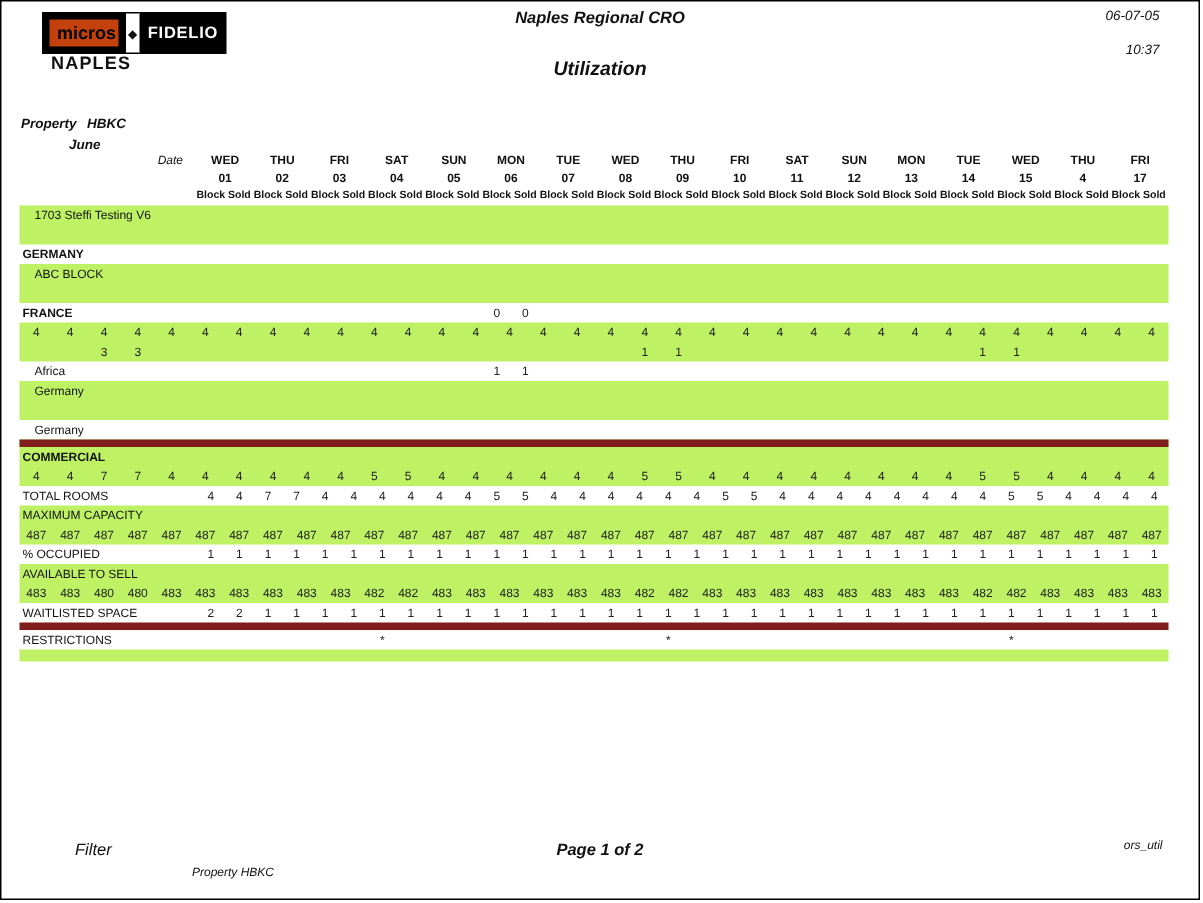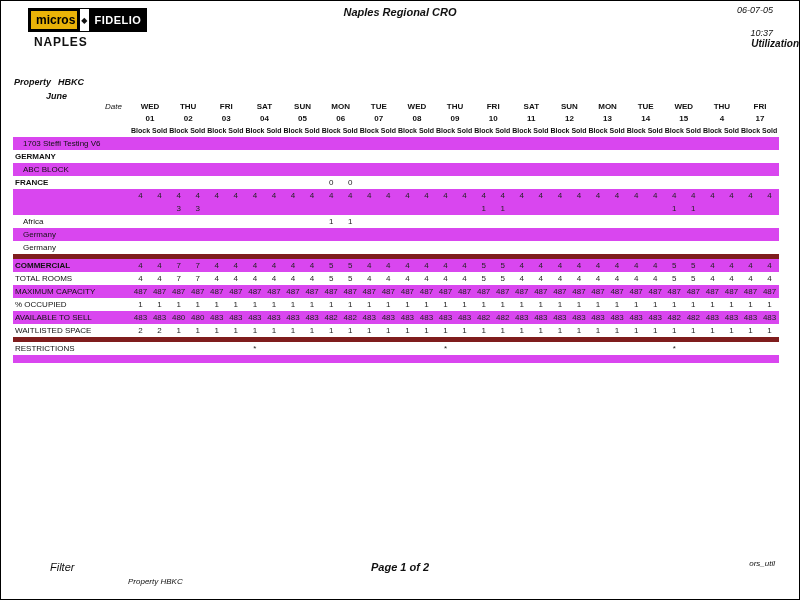--- a/index.html
+++ b/index.html
@@ -1,44 +1,44 @@
 <!DOCTYPE html>
 <html><head>
 <meta charset="utf-8">
 <style>
   * { box-sizing: border-box; }
   body { margin: 0; background: #fff; font-family: "Liberation Sans", sans-serif; color: #111; }
   .page { position: relative; width: 800px; height: 600px; background: #fff; border: 1px solid #000; overflow: hidden; }
 
   
   .logo { position: absolute; left: 27px; top: 7px; display: flex; align-items: stretch; }
-  .logo-micros { background: #eab308; border: 3px solid #000000; color: #000; font-weight: bold; font-size: 12px; padding: 2px 2px 2px 5px; display: flex; align-items: center; }
+  .logo-micros { background: #c2410c; border: 5px solid #000000; color: #000; font-weight: bold; font-size: 12px; padding: 2px 2px 2px 5px; display: flex; align-items: center; }
   .logo-diamond { font-size: 8px; display: flex; align-items: center; padding: 0 1px; background: #fff; border-top: 1px solid #000; border-bottom: 1px solid #000; }
   .logo-fidelio { background: #000; color: #fff; font-weight: bold; font-size: 11px; padding: 4px 6px; display: flex; align-items: center; letter-spacing: 0.5px; }
   .naples { position: absolute; left: 33px; top: 34px; font-size: 12px; font-weight: bold; letter-spacing: 0.8px; }
   .title { position: absolute; left: 0; right: 0; top: 5px; text-align: center; font-size: 11px; font-weight: bold; font-style: italic; }
-  .subtitle { position: absolute; left: 0; right: 0; top: 37px; text-align: right; font-size: 10px; font-weight: bold; font-style: italic; }
+  .subtitle { position: absolute; left: 0; right: 0; top: 37px; text-align: center; font-size: 13px; font-weight: bold; font-style: italic; }
   .rdate { position: absolute; right: 26px; top: 4px; font-size: 9px; font-style: italic; }
   .rtime { position: absolute; right: 26px; top: 27px; font-size: 9px; font-style: italic; }
   .property { position: absolute; left: 13px; top: 76px; font-size: 9px; font-weight: bold; font-style: italic; }
   .property span { margin-right: 7px; }
   .month { position: absolute; left: 45px; top: 90px; font-size: 9px; font-weight: bold; font-style: italic; }
 
   
   .report-table { position: absolute; left: 12px; top: 100px; width: 766px; }
   .t-head { display: flex; }
   .h-label { width: 118px; text-align: right; padding-right: 9px; font-size: 8px; font-weight: normal; font-style: italic; line-height: 12px; }
   .h-groups { flex: 1; display: flex; }
   .hgroup { flex: 1; text-align: center; }
   .hday, .hnum { font-weight: bold; font-size: 8px; height: 12px; line-height: 12px; }
   .hsub { display: flex; }
   .hsub span { flex: 1; font-weight: bold; font-size: 7px; height: 12px; line-height: 12px; text-align: center; }
 
   .t-row { display: flex; width: 100%; }
-  .t-row.shade-gray { background: #d946ef; }
+  .t-row.shade-gray { background: #bef264; flex-direction: column; }
   .t-row.bt { border-top: 5px solid #7f1d1d; }
   .r-label { width: 118px; font-size: 8px; line-height: 13px; padding-left: 2px; white-space: nowrap; overflow: hidden; }
   .t-row.indent .r-label { padding-left: 10px; }
   .t-row.bold .r-label { font-weight: bold; }
   .r-lines { flex: 1; display: flex; flex-direction: column; }
   .r-line { display: flex; height: 13px; }
   .dgroup { flex: 1; display: flex; }
   .dgroup span { flex: 1; text-align: center; font-size: 8px; line-height: 13px; color: #222; }
 
   

